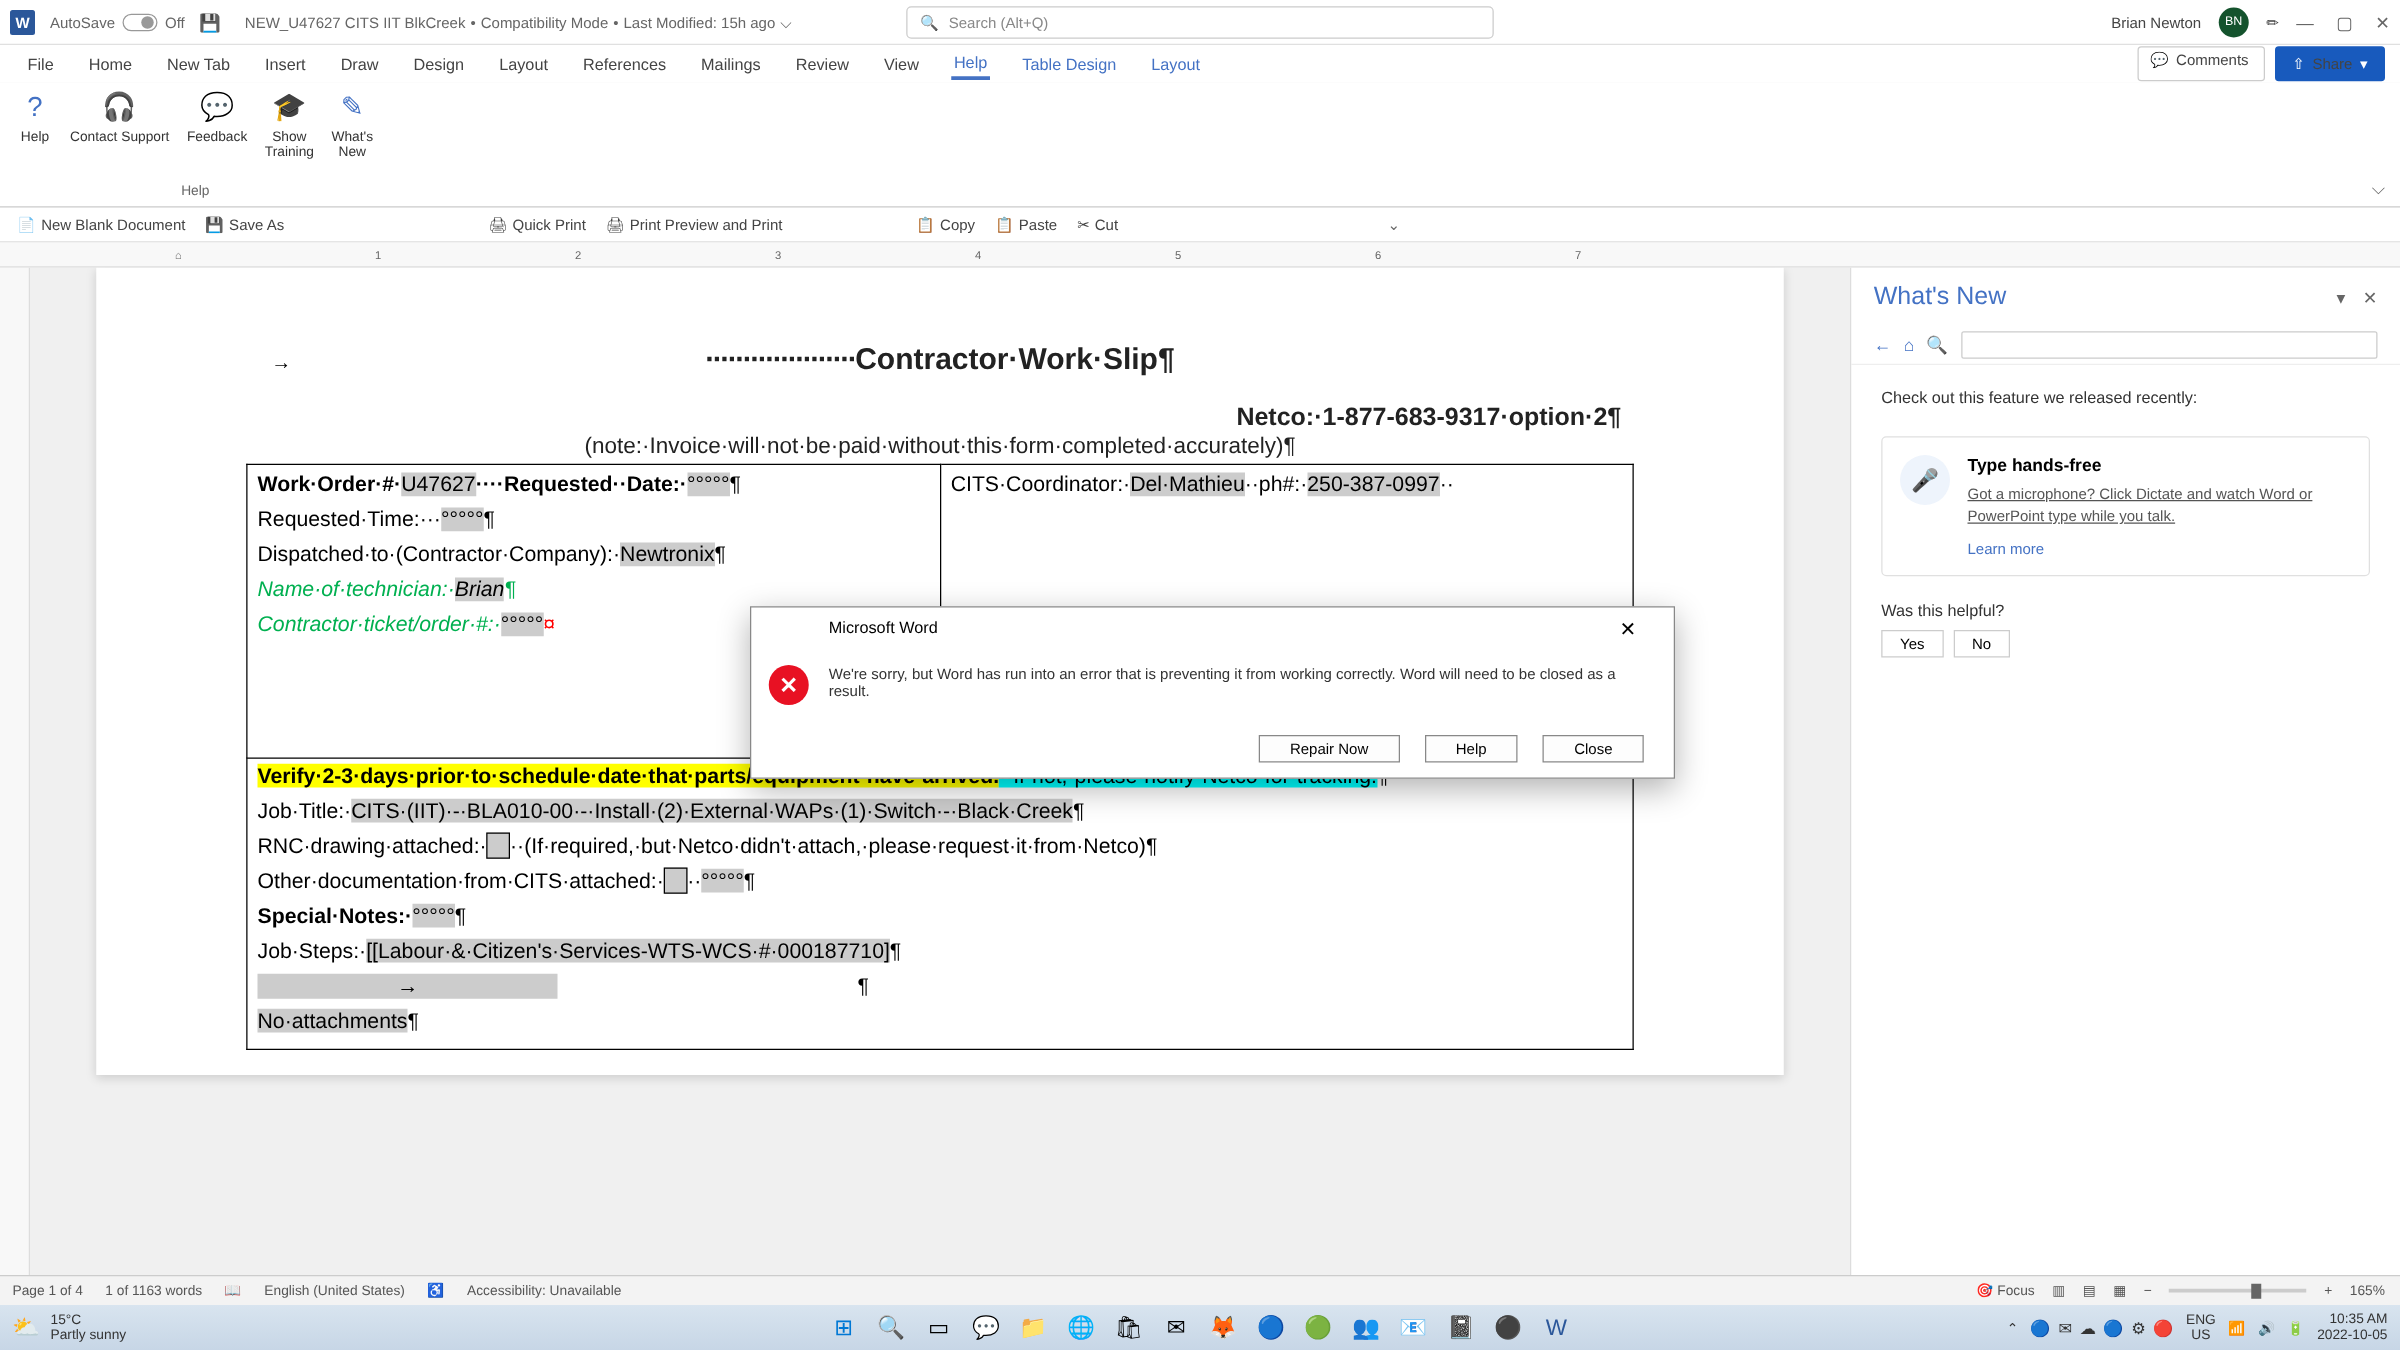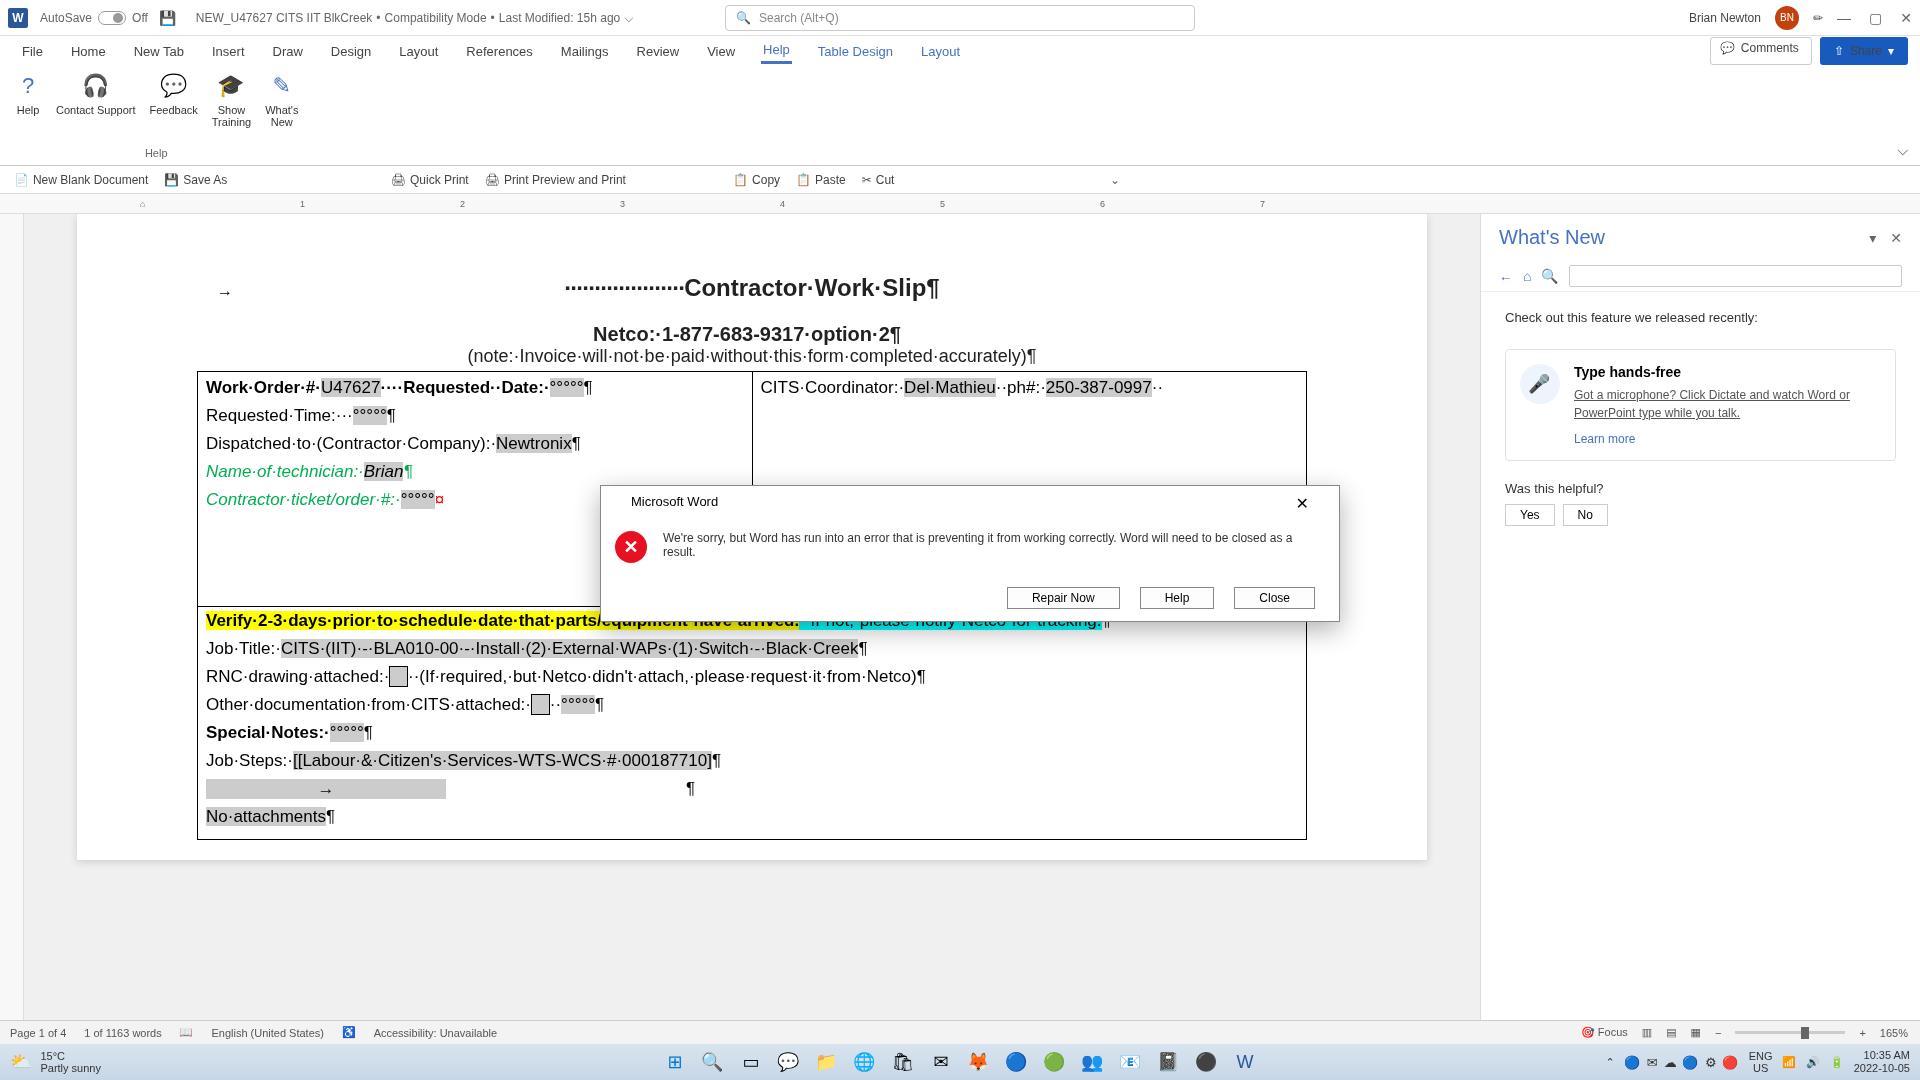--- a/index.html
+++ b/index.html
@@ -8,21 +8,21 @@
 
 .title-bar { height: 36px; background: #fff; display: flex; align-items: center; padding: 0 8px; border-bottom: 1px solid #e0e0e0; }
 .word-icon { width: 20px; height: 20px; background: #2b579a; color: #fff; display: flex; align-items: center; justify-content: center; border-radius: 2px; font-weight: bold; font-size: 12px; margin-right: 12px; }
 .autosave { display: flex; align-items: center; gap: 6px; font-size: 12px; color: #666; margin-right: 12px; }
 .toggle { width: 28px; height: 14px; border: 1px solid #999; border-radius: 7px; position: relative; }
 .toggle::after { content: ""; width: 10px; height: 10px; background: #999; border-radius: 50%; position: absolute; top: 1px; right: 2px; }
 .save-icon { width: 16px; height: 16px; margin-right: 20px; color: #666; }
 .doc-title { font-size: 12px; color: #666; display: flex; gap: 4px; }
 .search-box { position: absolute; left: 50%; transform: translateX(-50%); width: 470px; height: 26px; border: 1px solid #ccc; border-radius: 4px; display: flex; align-items: center; padding: 0 10px; color: #888; font-size: 12px; gap: 8px; }
 .user-area { position: absolute; right: 8px; display: flex; align-items: center; gap: 14px; font-size: 12px; color: #444; }
-.user-badge { width: 24px; height: 24px; background: #c2410c; color: #fff; border-radius: 50%; display: flex; align-items: center; justify-content: center; font-size: 10px; }
+.user-badge { width: 24px; height: 24px; background: #14532d; color: #fff; border-radius: 50%; display: flex; align-items: center; justify-content: center; font-size: 10px; }
 .window-btns { display: flex; gap: 18px; color: #666; font-size: 14px; }
 
 
 .ribbon-tabs { height: 30px; background: #fff; display: flex; align-items: center; padding: 0 20px; gap: 24px; font-size: 13px; position: relative; }
 .ribbon-tabs span { color: #444; cursor: pointer; padding: 4px 2px; }
 .ribbon-tabs span.active { color: #4472c4; border-bottom: 3px solid #4472c4; }
 .ribbon-tabs span.blue { color: #4472c4; }
 .ribbon-right { position: absolute; right: 12px; display: flex; gap: 8px; }
 .comments-btn { border: 1px solid #ccc; padding: 3px 10px; border-radius: 3px; font-size: 12px; color: #888; }
 .share-btn { background: #185abd; color: #fff; padding: 3px 14px; border-radius: 3px; font-size: 12px; display: flex; align-items: center; gap: 4px; }
@@ -47,35 +47,35 @@
 
 .main-area { display: flex; height: 830px; background: #f0f0f0; }
 .vertical-ruler { width: 24px; background: #f8f8f8; border-right: 1px solid #ddd; }
 
 
 .document-scroll { flex: 1; overflow: hidden; position: relative; }
 .document-page { width: 1350px; background: #fff; margin: 0 auto; box-shadow: 0 2px 8px rgba(0,0,0,0.15); padding: 60px 120px 20px 120px; position: relative; }
 .doc-heading { text-align: center; font-size: 24px; font-weight: bold; color: #222; margin-bottom: 21px; }
 .doc-dots { letter-spacing: -2px; }
 .doc-arrow { position: absolute; left: 140px; top: 68px; font-size: 16px; }
-.doc-sub { text-align: center; font-size: 20px; font-weight: bold; color: #222; margin-right: 10px; }
+.doc-sub { text-align: right; font-size: 20px; font-weight: bold; color: #222; margin-right: 10px; }
 .doc-note { text-align: center; font-size: 18px; color: #222; margin-bottom: 4px; }
 .doc-table { width: 100%; border: 1px solid #000; border-collapse: collapse; }
 .doc-table td { border: 1px solid #000; padding: 6px 8px; vertical-align: top; font-size: 17px; }
 .hl-grey { background: #ccc; }
 .hl-yellow { background: #ffff00; }
 .hl-cyan { background: #00ffff; }
 .txt-green { color: #00b050; font-style: italic; }
 .txt-red { color: #ff0000; }
 .full-row { padding: 4px 8px !important; }
 .sub-line { display: block; margin-bottom: 8px; }
 
 
 .dialog { position: absolute; top: 485px; left: 600px; width: 740px; background: #fff; border: 1px solid #888; box-shadow: 0 8px 24px rgba(0,0,0,0.3); z-index: 100; }
-.dialog-title { padding: 8px 30px; font-size: 13px; display: flex; justify-content: space-between; }
+.dialog-title { padding: 8px 30px; font-size: 13px; display: flex; justify-content: space-between; margin-left: 32px; }
 .dialog-close { cursor: pointer; font-size: 16px; }
 .dialog-body { display: flex; padding: 10px 14px; gap: 16px; align-items: flex-start; }
 .dialog-icon { width: 32px; height: 32px; background: #e81123; border-radius: 50%; color: #fff; display: flex; align-items: center; justify-content: center; font-size: 18px; font-weight: bold; flex-shrink: 0; }
 .dialog-text { font-size: 12px; color: #333; }
 .dialog-text p { margin-bottom: 10px; }
 .dialog-buttons { display: flex; gap: 20px; justify-content: flex-end; padding: 8px 24px 12px 24px; }
 .dialog-buttons button { padding: 3px 24px; font-size: 12px; border: 1px solid #888; background: #fdfdfd; cursor: pointer; }
 
 
 .whats-new { width: 440px; background: #fff; border-left: 1px solid #ddd; display: flex; flex-direction: column; }

